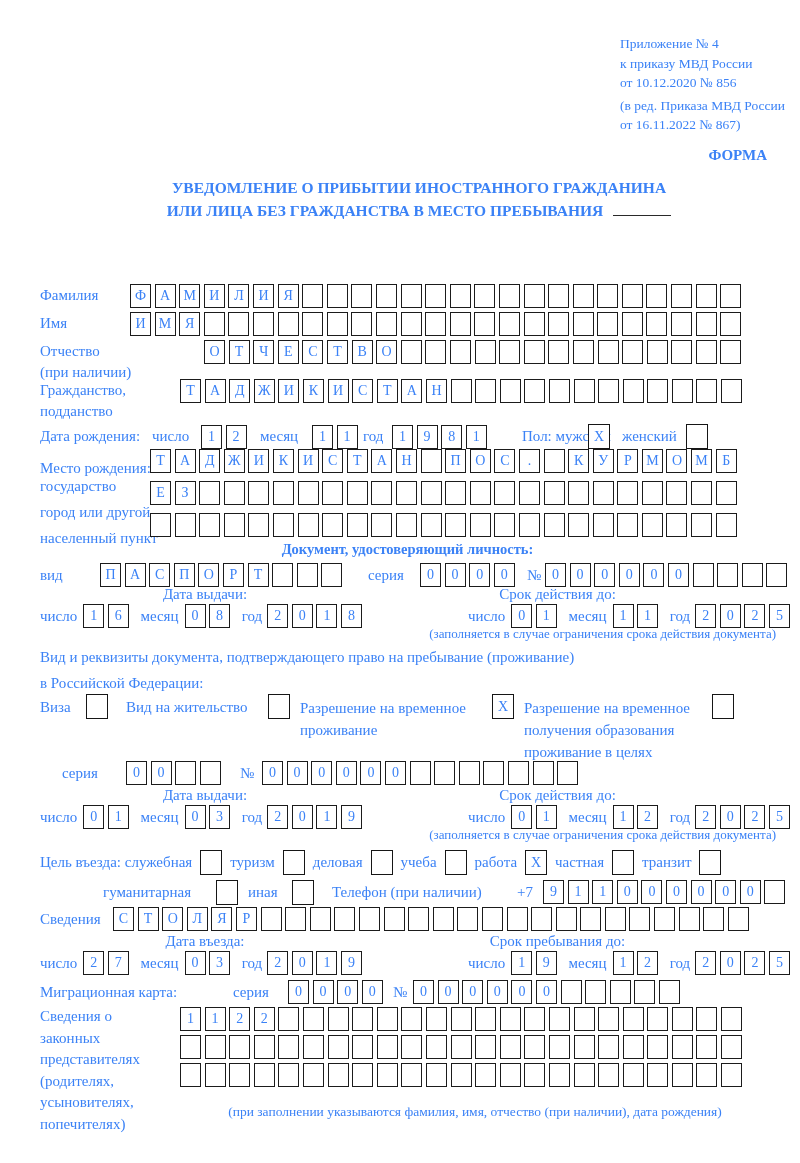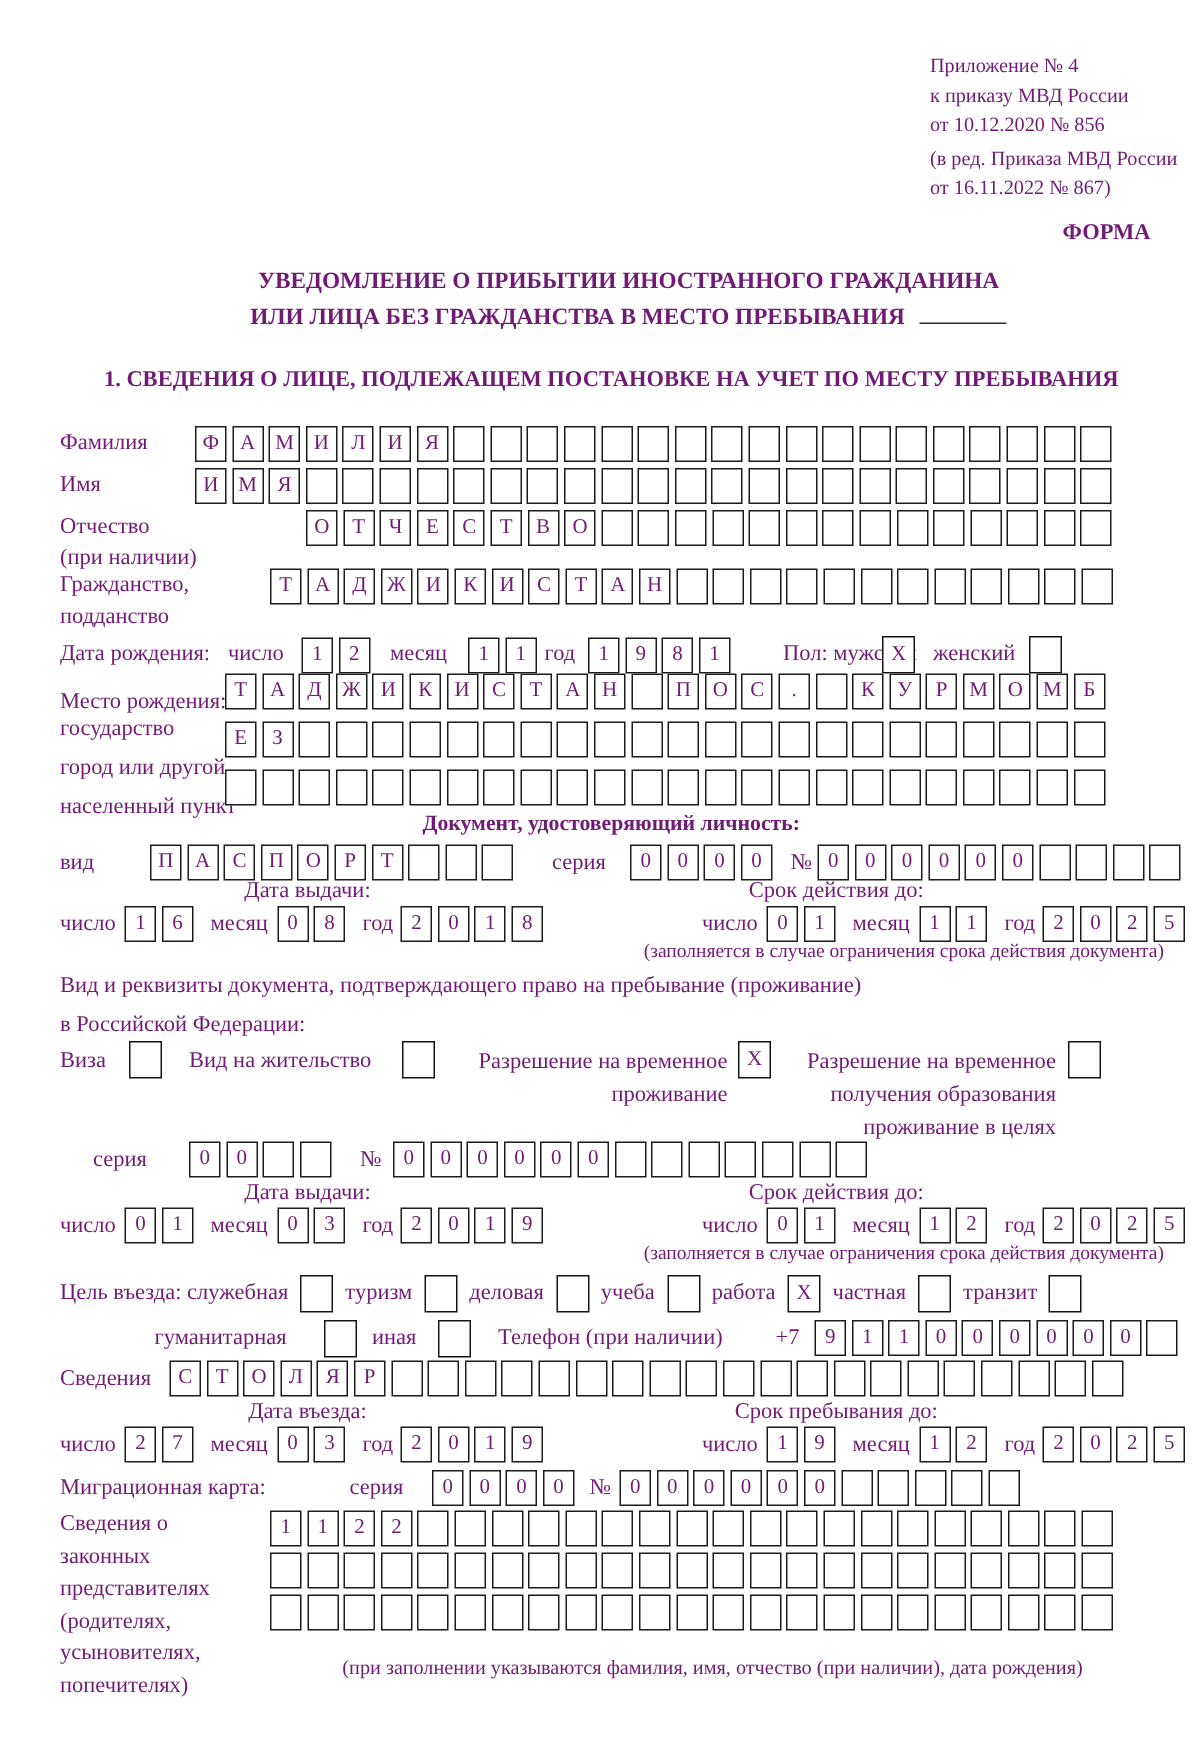--- a/index.html
+++ b/index.html
@@ -1,30 +1,30 @@
 <!DOCTYPE html>
 <html><head>
 <meta charset="utf-8">
 <style>
   html,body{margin:0;padding:0;background:#fff;}
-  .page{position:relative;width:800px;height:1163px;background:#ffffff;color:#701a75;
+  .page{position:relative;width:800px;height:1163px;background:#ffffff;color:#3b82f6;
         font-family:"Liberation Serif","DejaVu Serif",serif;overflow:hidden;}
   .abs{position:absolute;white-space:nowrap;}
   .r{position:absolute;display:flex;align-items:center;white-space:nowrap;}
   .lbl{font-size:15px;}
   .b{font-weight:bold;}
   .c13{font-size:13px;}
   .ctr{text-align:center;}
   .rt{text-align:right;}
   .cells{display:inline-flex;}
   .cell{display:inline-block;width:19px;height:22px;border:1.6px solid #1b1b1b;margin-right:3.6px;
         text-align:center;font-size:14px;line-height:22px;background:#fff;}
   .cb{display:inline-flex;width:20px;height:23px;border:1.7px solid #161616;align-items:center;
       justify-content:center;font-size:14px;background:#fff;flex:none;}
-  .ml{position:absolute;text-align:right;font-size:15px;line-height:22px;}
+  .ml{position:absolute;text-align:left;font-size:15px;line-height:22px;}
   .hdr{font-size:13.5px;line-height:19.5px;}
   .uline{display:inline-block;width:58px;height:14px;border-bottom:1.8px solid #2a2a2a;margin-left:10px;}
 </style>
 </head>
 <body>
 
 <div class="page">
 
   <div class="abs hdr" style="left:620px;top:34px;">
     <div>Приложение № 4</div>
@@ -34,21 +34,20 @@
     <div>от 16.11.2022 № 867)</div>
   </div>
 
   <div class="abs b rt" style="left:620px;top:147px;width:147px;font-size:15px;">ФОРМА</div>
 
   <div class="abs b ctr" style="left:40px;top:179px;width:758px;font-size:15.5px;">УВЕДОМЛЕНИЕ О ПРИБЫТИИ ИНОСТРАННОГО ГРАЖДАНИНА</div>
   <div class="abs ctr" style="left:40px;top:201px;width:758px;">
     <span class="b" style="font-size:15.5px;">ИЛИ ЛИЦА БЕЗ ГРАЖДАНСТВА В МЕСТО ПРЕБЫВАНИЯ</span><span class="uline"></span>
   </div>
 
-  <div class="abs b ctr" style="left:40px;top:245px;width:735px;font-size:15px;">1. СВЕДЕНИЯ О ЛИЦЕ, ПОДЛЕЖАЩЕМ ПОСТАНОВКЕ НА УЧЕТ ПО МЕСТУ ПРЕБЫВАНИЯ</div>
 
   <div class="abs lbl" style="left:40px;top:287px;">Фамилия</div>
   <div class="r" style="left:130px;top:284px;">
       <span class="cells">
         <span class="cell">Ф</span>
         <span class="cell">А</span>
         <span class="cell">М</span>
         <span class="cell">И</span>
         <span class="cell">Л</span>
         <span class="cell">И</span>

